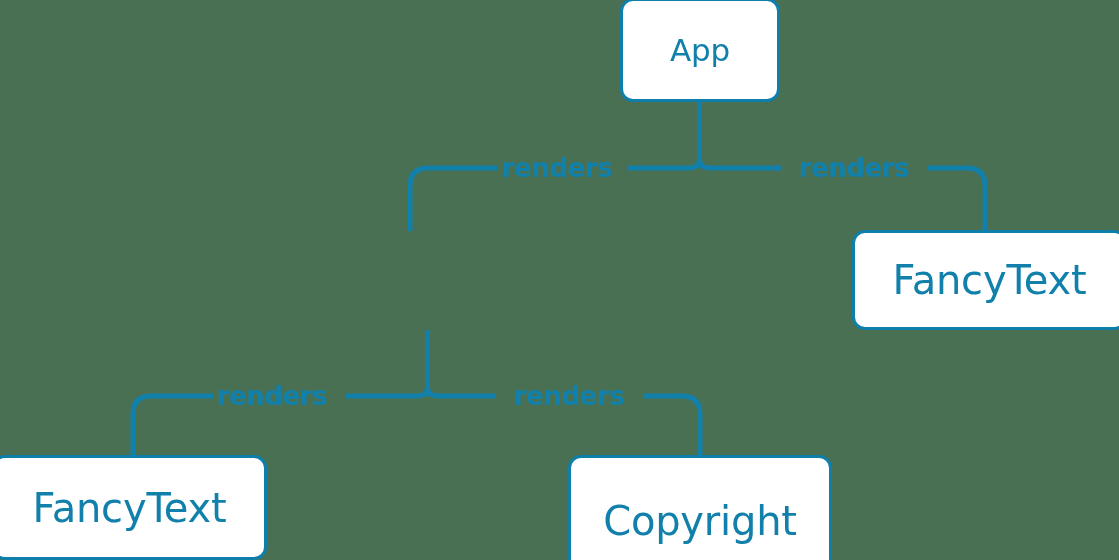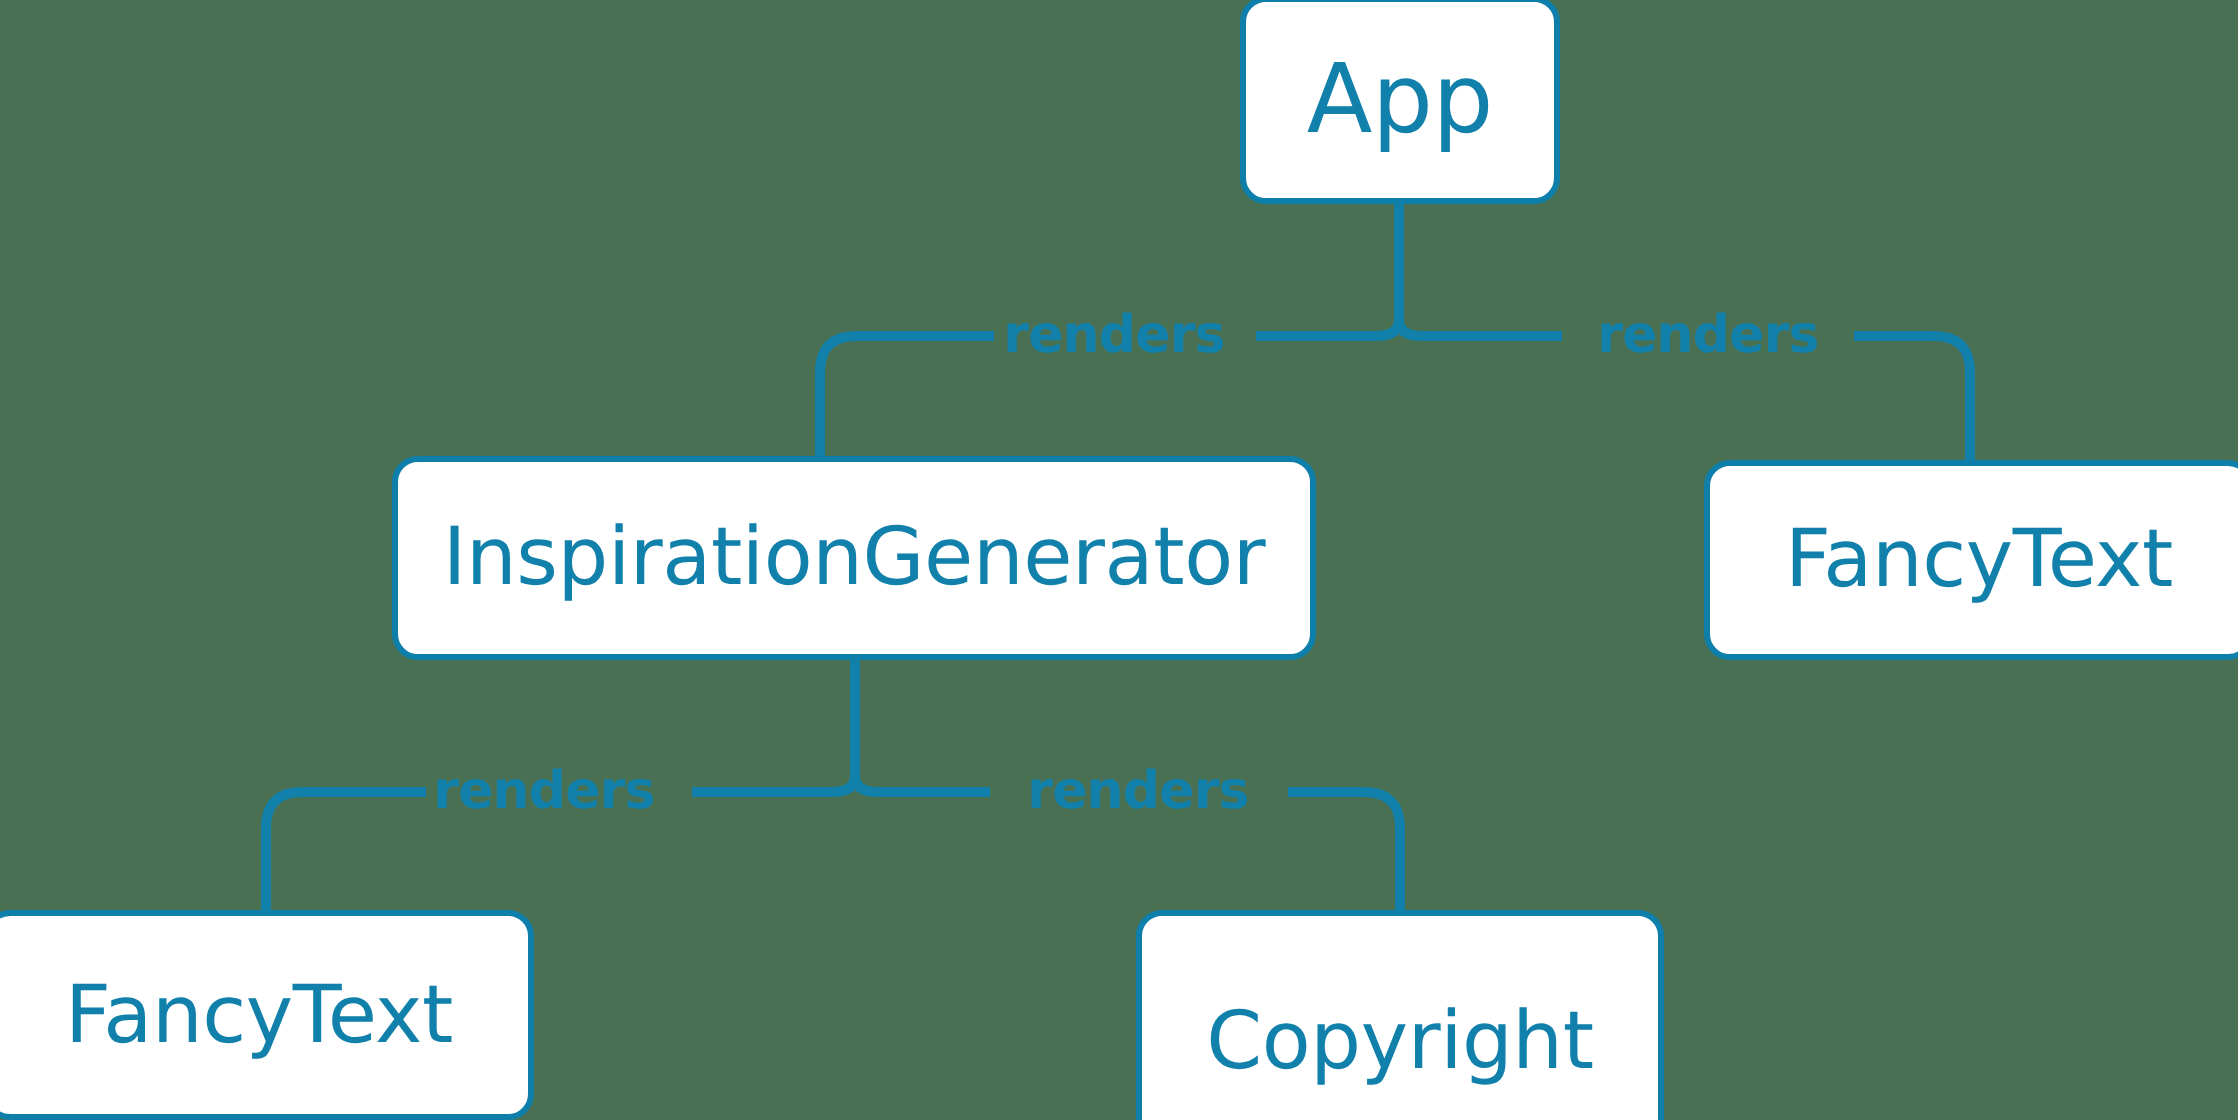--- a/index.html
+++ b/index.html
@@ -53,21 +53,21 @@
     font-size: 26px;
     letter-spacing: -0.4px;
     white-space: nowrap;
     z-index: 4;
     transform: translate(-50%, -50%);
     line-height: 1;
     text-align: center;
   }
   
   #node-app        { left: 620px; top: -2px;  width: 160px; height: 104px; }
-  #node-app .node-label        { font-size: 48px; }
+  #node-app .node-label        { font-size: 31px; }
   #node-inspiration{ left: 196px; top: 228px; width: 462px; height: 102px; }
   #node-inspiration .node-label{ font-size: 40px; }
   #node-fancytext-right { left: 852px; top: 230px; width: 275px; height: 100px; }
   #node-fancytext-right .node-label { font-size: 40px; }
   #node-fancytext-left  { left: -8px; top: 455px; width: 275px; height: 105px; }
   #node-fancytext-left .node-label  { font-size: 40px; }
   #node-copyright  { left: 568px; top: 455px; width: 264px; height: 131px; text-align: center; }
   #node-copyright .node-label  { font-size: 40px; }
 </style>
 </head>
@@ -111,23 +111,20 @@
   <div class="edge-label" style="left:854px; top:168px;">renders</div>
 
   <div class="edge-label" style="left:272px; top:396px;">renders</div>
 
   <div class="edge-label" style="left:569px; top:396px;">renders</div>
 
   <div class="node-box" id="node-app">
     <span class="node-label">App</span>
   </div>
 
-  <div class="node-box" id="node-inspiration">
-    <span class="node-label">InspirationGenerator</span>
-  </div>
 
   <div class="node-box" id="node-fancytext-right">
     <span class="node-label">FancyText</span>
   </div>
 
   <div class="node-box" id="node-fancytext-left">
     <span class="node-label">FancyText</span>
   </div>
 
   <div class="node-box" id="node-copyright">

